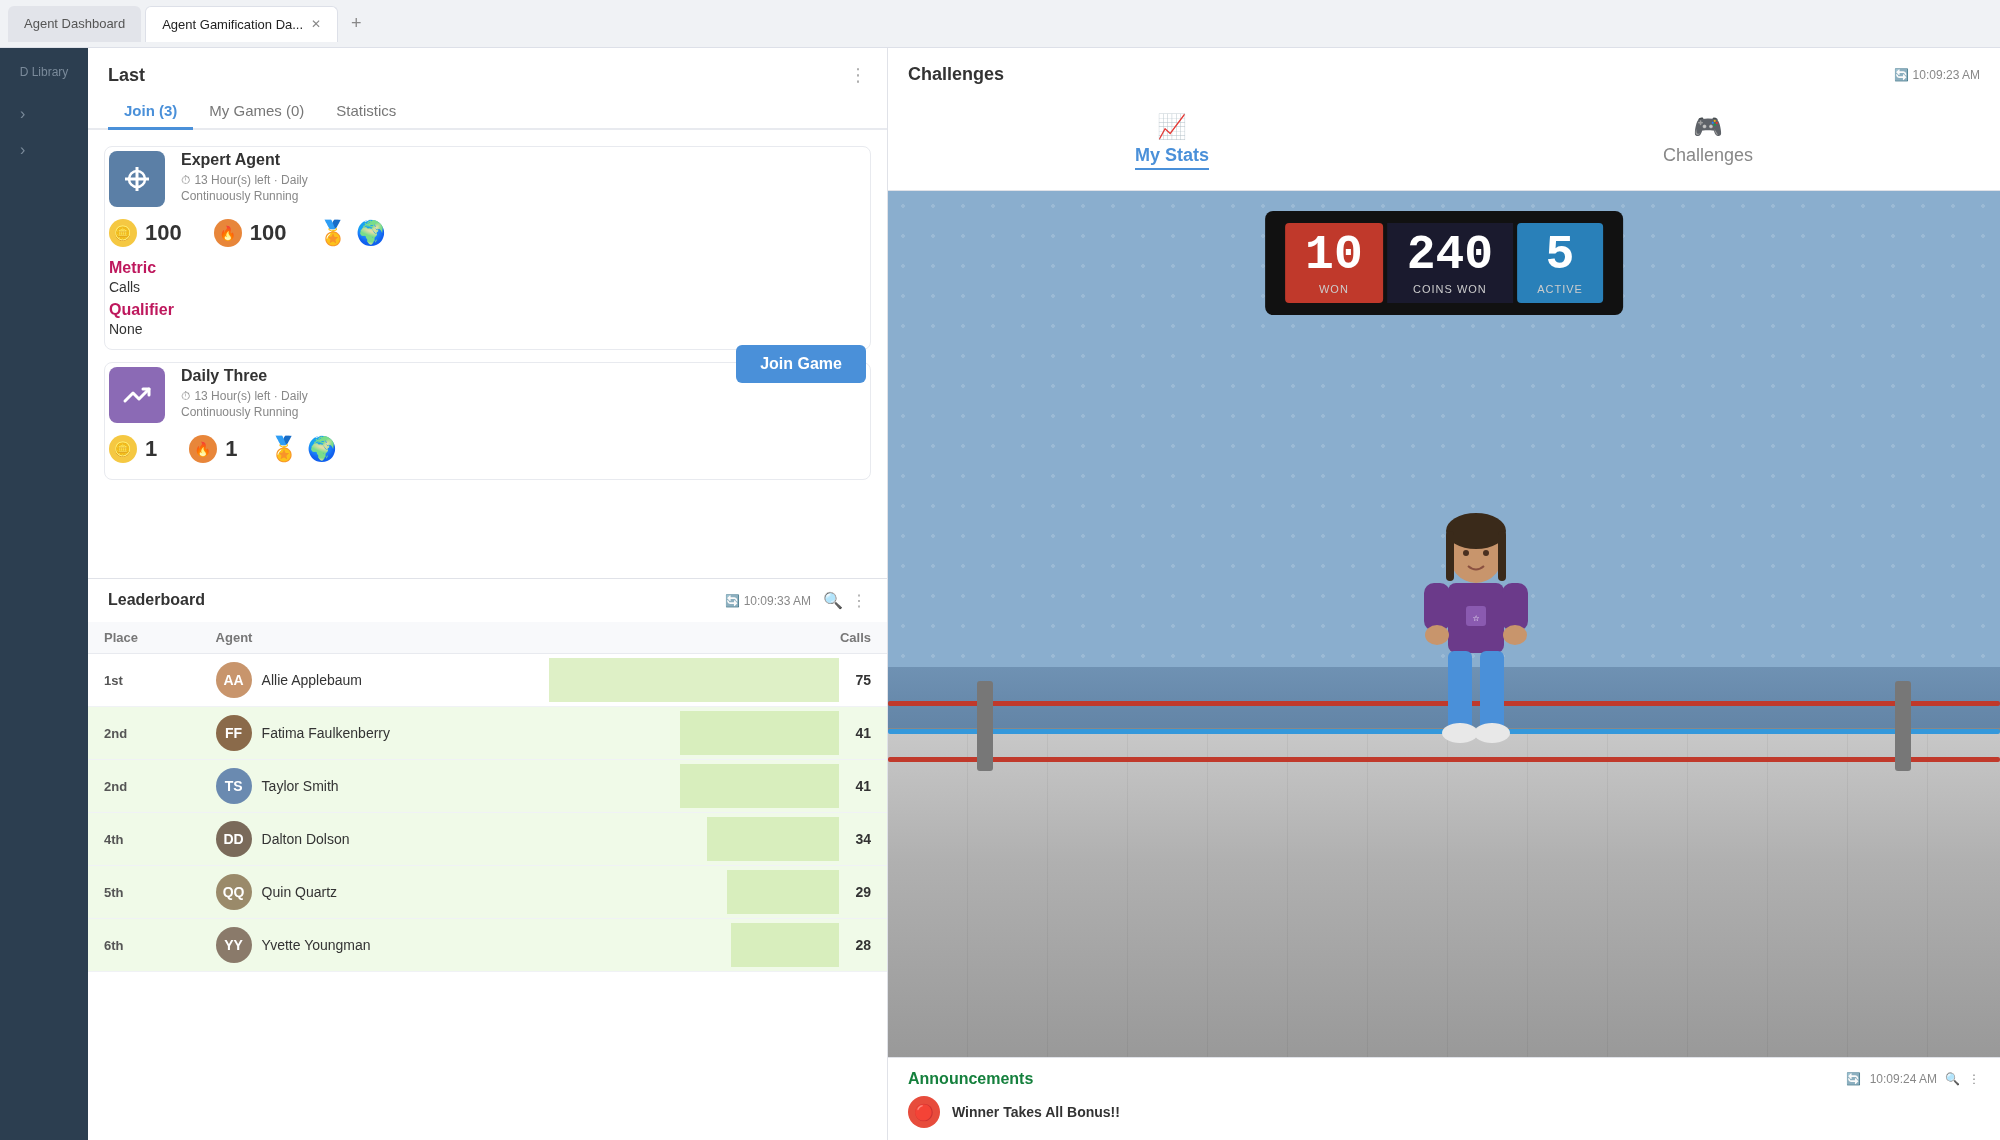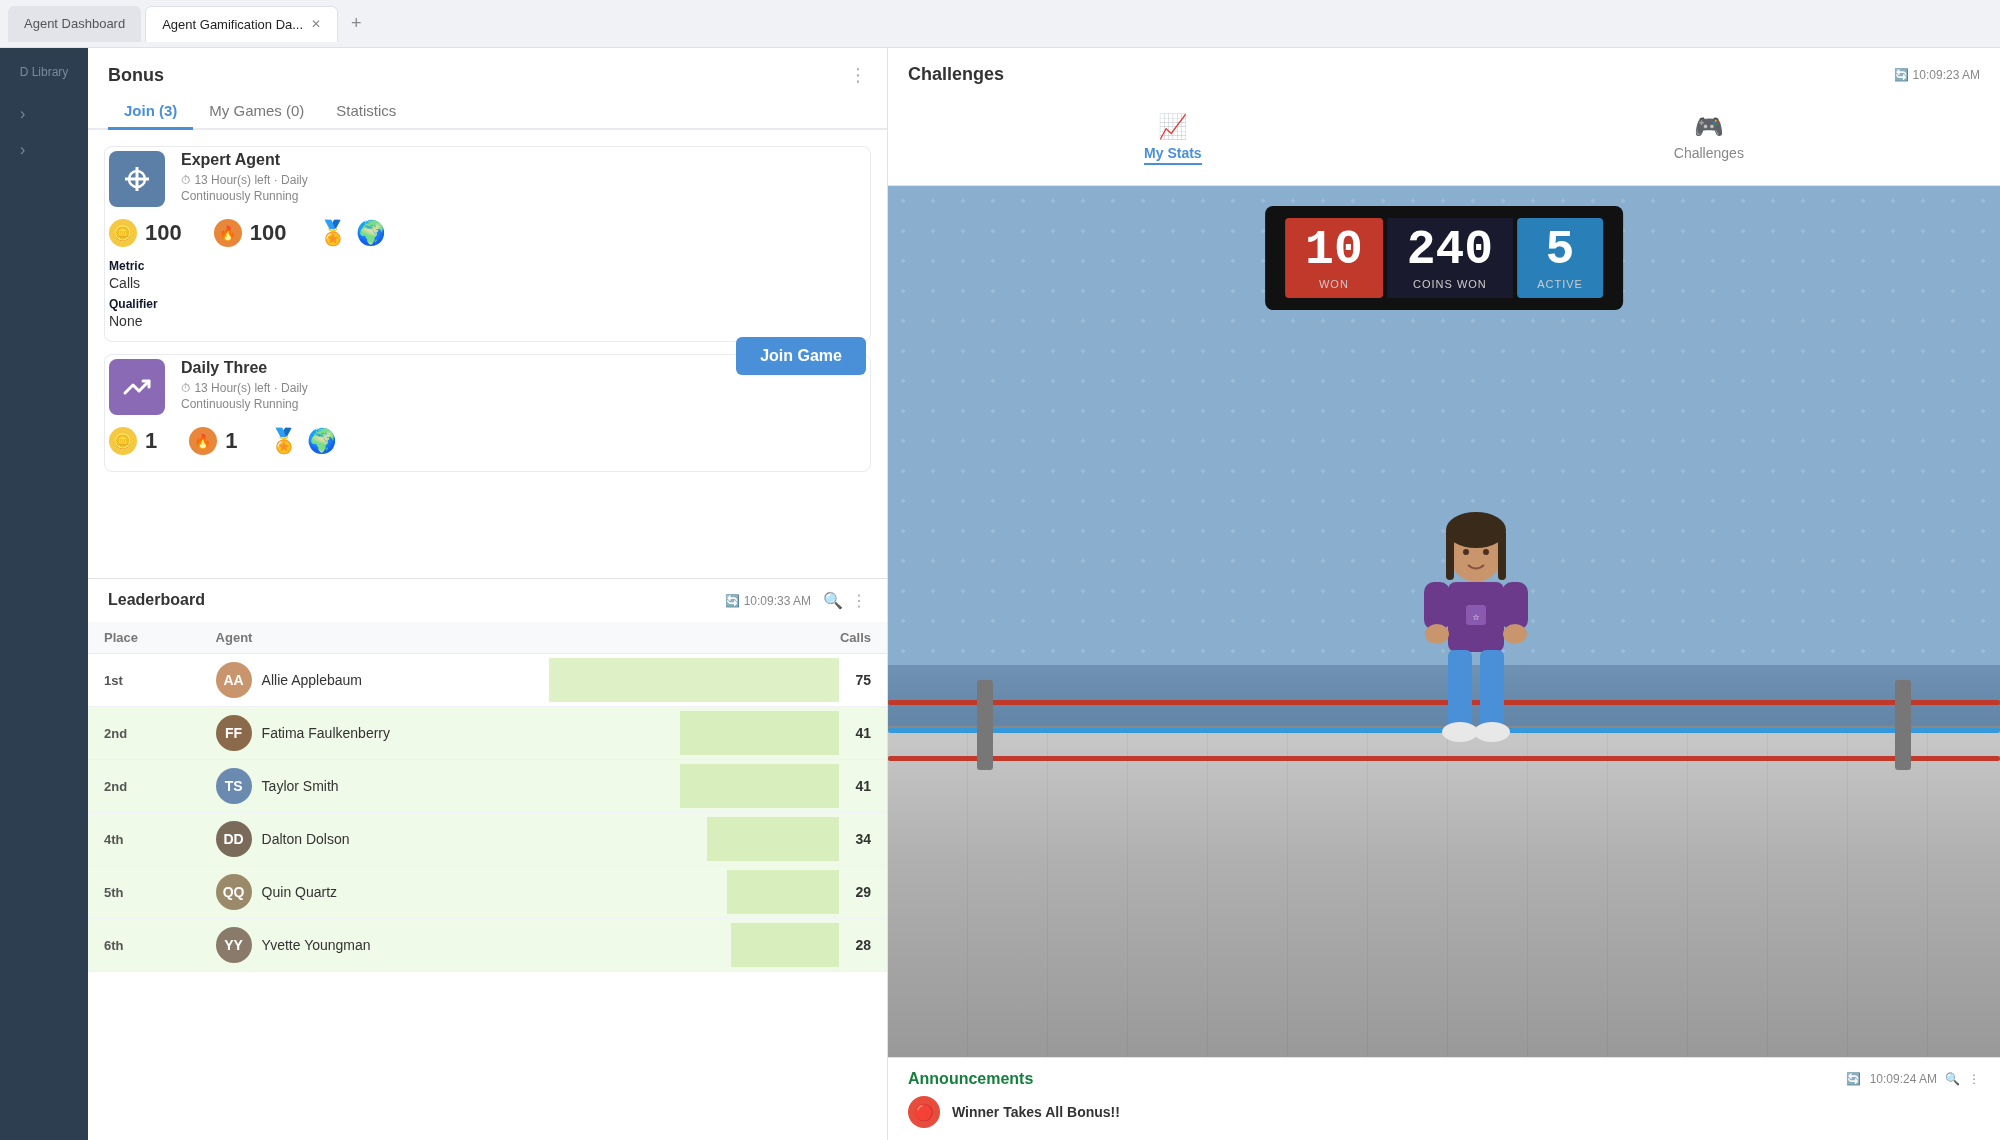--- a/index.html
+++ b/index.html
@@ -46,21 +46,21 @@
     .game-stats { display: flex; align-items: center; gap: 32px; margin: 12px 0; }
     .stat-item { display: flex; align-items: center; gap: 8px; }
     .stat-icon { width: 28px; height: 28px; border-radius: 50%; display: flex; align-items: center; justify-content: center; font-size: 14px; }
     .stat-icon.gold { background: #f5c842; }
     .stat-icon.orange { background: #e8863a; }
     .stat-value { font-size: 22px; font-weight: 700; color: #333; }
 
     .badge-row { display: flex; align-items: center; gap: 8px; }
 
     .metric-section { margin-top: 8px; }
-    .metric-label { font-size: 12px; color: #0f172a; font-weight: 600; margin-bottom: 2px; }
+    .metric-label { font-size: 16px; color: #be185d; font-weight: 600; margin-bottom: 2px; }
     .metric-value { font-size: 14px; color: #333; margin-bottom: 6px; }
 
     .join-btn { background: #4a90d9; color: #fff; border: none; border-radius: 6px; padding: 10px 24px; font-size: 16px; font-weight: 600; cursor: pointer; float: right; }
 
     
     .leaderboard-panel { background: #fff; border-top: 1px solid #e0e2e8; }
     .lb-header { display: flex; justify-content: space-between; padding: 12px 20px; }
     .lb-title { font-size: 16px; font-weight: 600; color: #333; }
     .lb-meta { display: flex; align-items: center; gap: 12px; }
     .lb-time { font-size: 12px; color: #888; }
@@ -79,21 +79,21 @@
     .avatar { width: 36px; height: 36px; border-radius: 50%; background: #c0c4cc; overflow: hidden; display: flex; align-items: center; justify-content: center; font-size: 14px; color: #fff; font-weight: 600; }
 
     
     .right-panel { flex: 1; background: #e8edf5; display: flex; flex-direction: column; overflow: hidden; }
     .challenges-header { display: flex; align-items: center; justify-content: space-between; padding: 16px 20px 8px; background: #fff; }
     .challenges-title { font-size: 18px; font-weight: 600; color: #333; }
     .challenges-time { font-size: 12px; color: #888; }
 
     .challenges-tabs { display: flex; justify-content: space-around; padding: 12px 20px; background: #fff; border-bottom: 1px solid #e0e2e8; }
     .challenge-tab { display: flex; flex-direction: column; align-items: center; gap: 4px; cursor: pointer; padding: 8px 24px; }
-    .challenge-tab .tab-label { font-size: 14px; color: #888; }
+    .challenge-tab .tab-label { font-size: 18px; color: #888; }
     .challenge-tab.active .tab-label { color: #4a90d9; font-weight: 600; border-bottom: 2px solid #4a90d9; padding-bottom: 2px; }
     .challenge-tab .tab-icon { font-size: 24px; }
 
     .arena-area { flex: 1; position: relative; overflow: hidden; }
 
     
     .scoreboard { position: absolute; top: 20px; left: 50%; transform: translateX(-50%); display: flex; align-items: center; gap: 4px; background: #111; border-radius: 8px; padding: 12px 20px; z-index: 10; }
     .score-cell { display: flex; flex-direction: column; align-items: center; padding: 8px 20px; }
     .score-cell.red { background: #c0392b; border-radius: 4px; }
     .score-cell.dark { background: #1a1a2e; }
@@ -143,21 +143,21 @@
     </div>
   </div>
 
   <div class="content-area">
     <div class="panels-row">
 
       <div style="width:800px; display:flex; flex-direction:column; background:#fff; border-right:1px solid #e0e2e8;">
 
         <div class="games-panel" style="flex:0 0 auto; height:530px;">
           <div class="panel-header">
-            <span class="panel-title">Bonus</span>
+            <span class="panel-title">Last</span>
             <span class="panel-menu-icon">⋮</span>
           </div>
 
           <div class="tabs-row">
             <div class="game-tab active">
               <span>Join (3)</span>
             </div>
             <div class="game-tab">
               <span>My Games (0)</span>
             </div>

